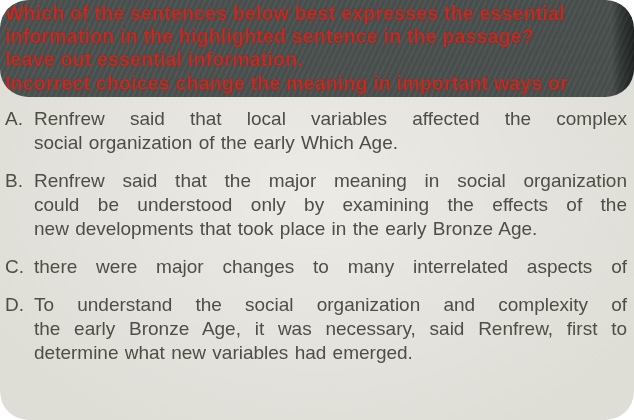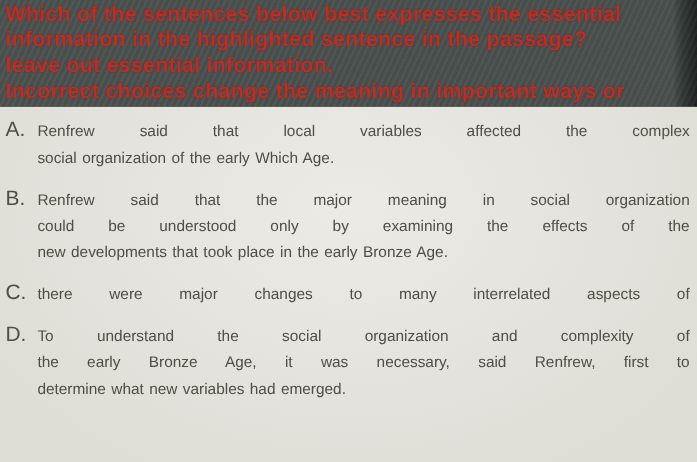--- a/index.html
+++ b/index.html
@@ -1,15 +1,15 @@
 <!DOCTYPE html>
 <html><head>
 <meta charset="utf-8">
 <style>
-  * { margin: 0; padding: 0; box-sizing: border-box; }
+  * { margin: 0; padding: 0; box-sizing: border-box; border-radius: 28px; }
   html, body {
     width: 634px; height: 420px;
     overflow: hidden;
     font-family: "Liberation Sans", "DejaVu Sans", sans-serif;
   }
   .page {
     width: 634px; height: 420px;
     background:
       radial-gradient(ellipse at 50% 45%, rgba(255,255,255,0.25), rgba(0,0,0,0.03) 85%),
       #e5e4dd;
@@ -47,21 +47,21 @@
   .option-letter {
     flex: 0 0 29px;
     font-size: 19px;
     line-height: 24px;
   }
   .option-text {
     flex: 1 1 auto;
     min-width: 0;
   }
   .opt-line {
-    font-size: 14px;
+    font-size: 19px;
     line-height: 24px;
     text-align: justify;
     text-align-last: justify;
     word-spacing: 1px;
   }
   .opt-line.last {
     text-align-last: left;
   }
 </style>
 </head>

